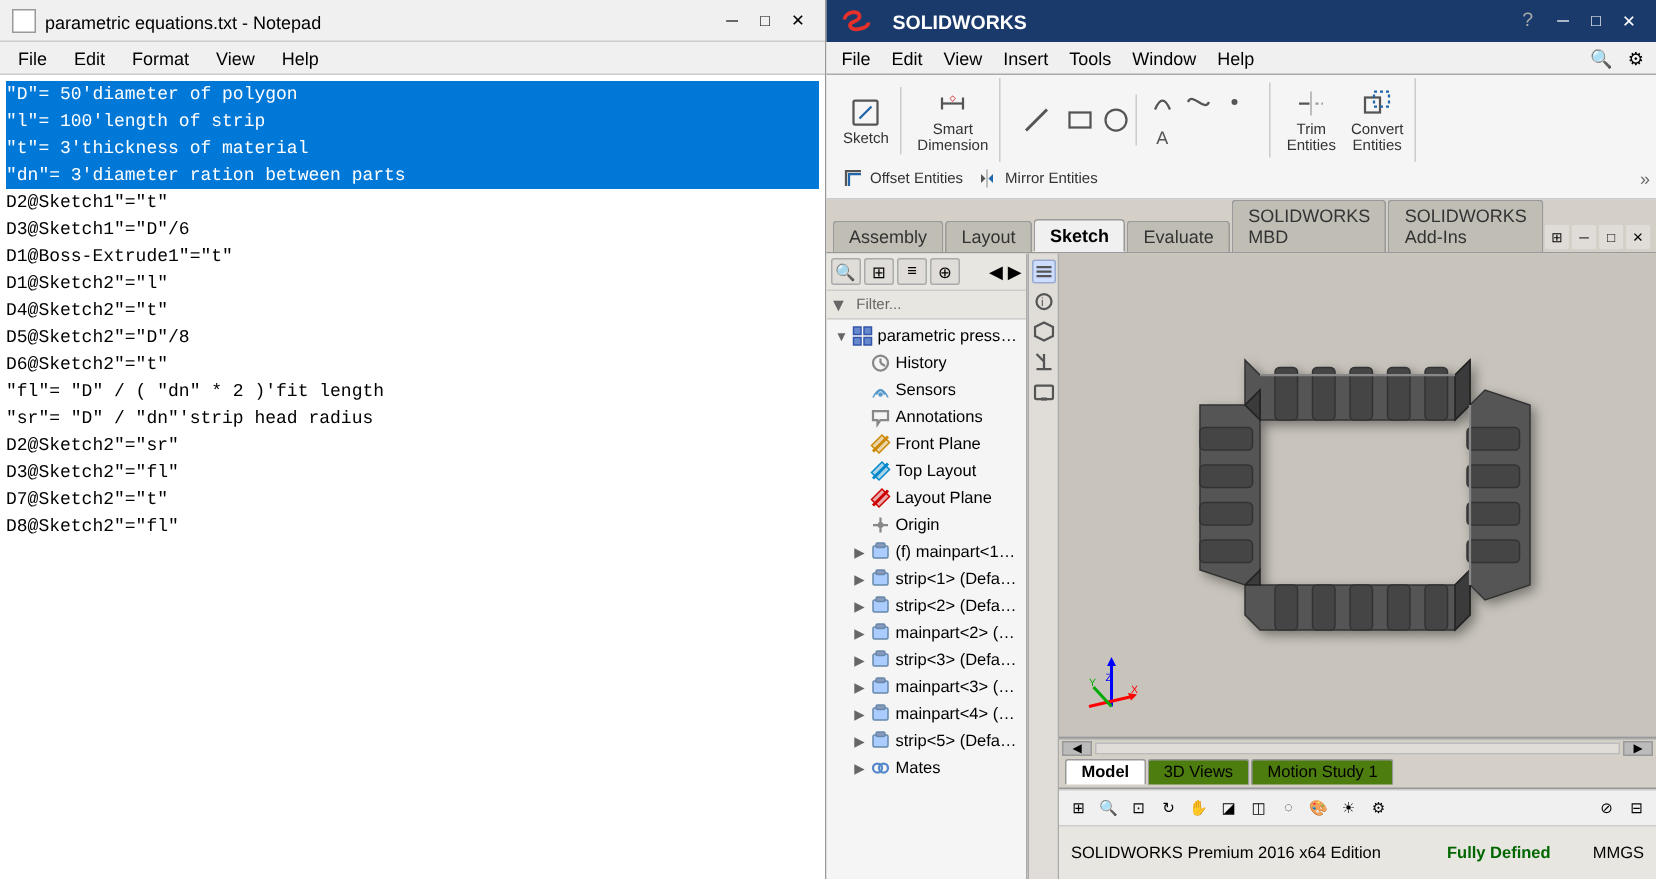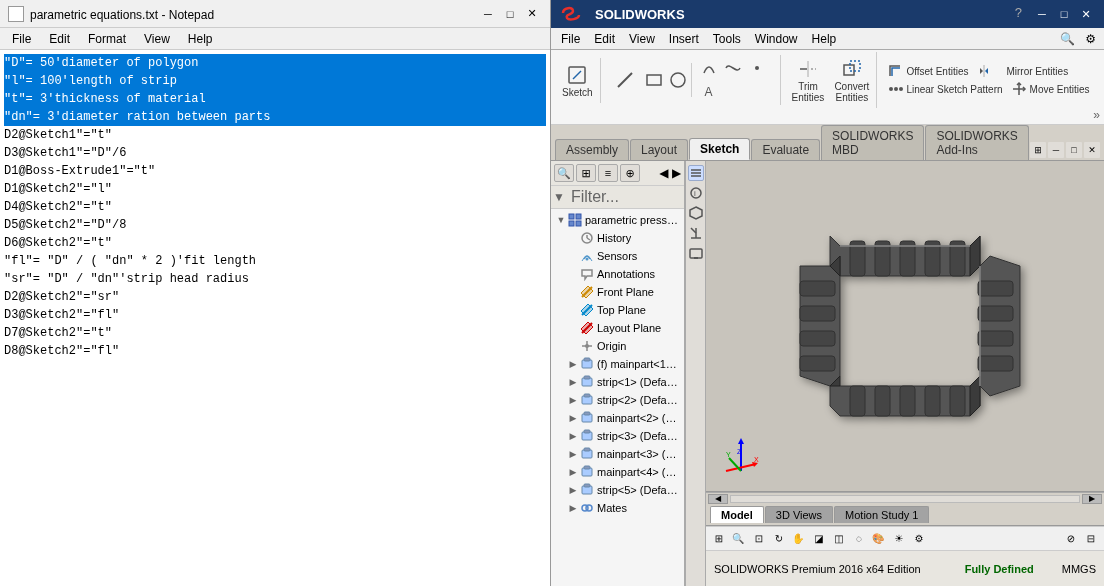--- a/index.html
+++ b/index.html
@@ -358,21 +358,21 @@
       display: flex;
       align-items: center;
       background: #d4d0c8;
       padding: 2px 4px;
       border-bottom: 1px solid #999;
     }
     .model-tab {
       padding: 2px 10px;
       font-size: 11px;
       cursor: pointer;
-      background: #a3a3a3;
+      background: #4d7c0f;
       border: 1px solid #999;
       border-bottom: none;
       margin-right: 1px;
       border-radius: 2px 2px 0 0;
     }
     .model-tab.active {
       background: #fff;
       font-weight: bold;
     }
     #sw-statusbar {
@@ -532,20 +532,33 @@
             <line x1="7" y1="15" x2="15" y2="7" stroke="#2266aa" stroke-width="1.5"></line>
           </svg>
         </div>
         <span>Sketch</span>
       </div>
     </div>
     <div class="toolbar-group">
       <div class="tb-btn">
         <div class="tb-icon">
           <svg width="22" height="22" viewBox="0 0 22 22">
+            <line x1="4" y1="11" x2="18" y2="11" stroke="#555" stroke-width="1.5"></line>
+            <line x1="4" y1="7" x2="4" y2="15" stroke="#555" stroke-width="1.5"></line>
+            <line x1="18" y1="7" x2="18" y2="15" stroke="#555" stroke-width="1.5"></line>
+            <text x="9" y="9" font-size="6" fill="#cc0000">⬦</text>
+          </svg>
+        </div>
+        <span style="font-size:10px;text-align:center;">Smart<br>Dimension</span>
+      </div>
+    </div>
+    <div class="toolbar-group">
+      <div class="tb-btn">
+        <div class="tb-icon">
+          <svg width="22" height="22" viewBox="0 0 22 22">
             <line x1="4" y1="18" x2="18" y2="4" stroke="#555" stroke-width="2"></line>
           </svg>
         </div>
       </div>
       <div style="display:flex;flex-direction:column;gap:2px;">
         <div style="display:flex;gap:2px;">
           <div class="tb-btn" style="min-width:20px;padding:2px;">
             <div class="tb-icon" style="width:18px;height:18px;">
               <svg width="18" height="18">
                   <rect x="2" y="4" width="14" height="10" fill="none" stroke="#555" stroke-width="1.5"></rect>
@@ -620,38 +633,21 @@
             </svg>
           <span style="margin-left:3px;">Offset
 Entities</span>
         </div>
         <div class="tb-small-btn">
           <svg width="16" height="16" viewBox="0 0 16 16">
               <line x1="8" y1="2" x2="8" y2="14" stroke="#aaa" stroke-width="1"></line>
               <path d="M4 5 L4 11 L7 8 Z" fill="#555"></path>
               <path d="M12 5 L12 11 L9 8 Z" fill="#2266aa"></path>
             </svg>
-          <span style="margin-left:14px;">Mirror Entities</span>
-        </div>
-      </div>
-      <div class="toolbar-right-row">
-        <div class="tb-small-btn">
-          <svg width="16" height="16" viewBox="0 0 16 16">
-            <circle cx="4" cy="8" r="2" fill="#555"></circle>
-            <circle cx="9" cy="8" r="2" fill="#555"></circle>
-            <circle cx="14" cy="8" r="2" fill="#555"></circle>
-          </svg>
-          <span style="margin-left:3px;">Linear Sketch Pattern</span>
-        </div>
-        <div class="tb-small-btn">
-          <svg width="16" height="16" viewBox="0 0 16 16">
-            <path d="M8 2 L8 14 M2 8 L14 8" stroke="#555" stroke-width="1.5"></path>
-            <path d="M6 4 L8 2 L10 4 M12 6 L14 8 L12 10" stroke="#555" stroke-width="1.5" fill="none"></path>
-          </svg>
-          <span style="margin-left:3px;">Move Entities</span>
+          <span style="margin-left:4px;">Mirror Entities</span>
         </div>
       </div>
     </div>
     <div style="margin-left:auto;display:flex;align-items:center;">
       <span style="font-size:12px;color:#666;cursor:pointer;">»</span>
     </div>
   </div>
 
   <div id="sw-tabs">
     <div class="sw-tab">Assembly</div>
@@ -676,21 +672,21 @@
         <div id="sw-tree-toolbar">
           <div class="tree-tb-btn">🔍</div>
           <div class="tree-tb-btn">⊞</div>
           <div class="tree-tb-btn">≡</div>
           <div class="tree-tb-btn">⊕</div>
           <div style="display:flex;align-items:center;margin-left:auto;cursor:pointer;">◀ ▶</div>
         </div>
 
         <div id="sw-tree-header">
           <span class="filter-icon">▼</span>
-          <span style="font-size:16px;color:#666;margin-left:4px;">Filter...</span>
+          <span style="font-size:10px;color:#666;margin-left:4px;">Filter...</span>
         </div>
 
         <div id="sw-feature-tree">
           <div class="tree-item">
             <span class="expand-icon">▼</span>
             <span class="item-icon">
               <svg width="14" height="14" viewBox="0 0 14 14">
                   <rect x="1" y="1" width="5" height="5" fill="#6688cc" stroke="#3355aa" stroke-width="1"></rect>
                   <rect x="8" y="1" width="5" height="5" fill="#6688cc" stroke="#3355aa" stroke-width="1"></rect>
                   <rect x="1" y="8" width="5" height="5" fill="#6688cc" stroke="#3355aa" stroke-width="1"></rect>
@@ -743,21 +739,21 @@
                 <span class="item-label">Front Plane</span>
               </div>
               <div class="tree-item tree-indent">
                 <span class="expand-icon"></span>
                 <span class="item-icon">
                   <svg width="14" height="14" viewBox="0 0 14 14">
                     <path d="M2 12 L12 2" stroke="#0088cc" stroke-width="2"></path>
                     <path d="M1 8 L8 1 L13 6 L6 13 Z" fill="#0088cc" fill-opacity="0.3" stroke="#0088cc" stroke-width="1"></path>
                   </svg>
                 </span>
-                <span class="item-label">Top Plane</span>
+                <span class="item-label">Top Layout</span>
               </div>
               <div class="tree-item tree-indent">
                 <span class="expand-icon"></span>
                 <span class="item-icon">
                   <svg width="14" height="14" viewBox="0 0 14 14">
                     <path d="M2 12 L12 2" stroke="#cc0000" stroke-width="2"></path>
                     <path d="M1 8 L8 1 L13 6 L6 13 Z" fill="#cc0000" fill-opacity="0.3" stroke="#cc0000" stroke-width="1"></path>
                   </svg>
                 </span>
                 <span class="item-label">Layout Plane</span>

